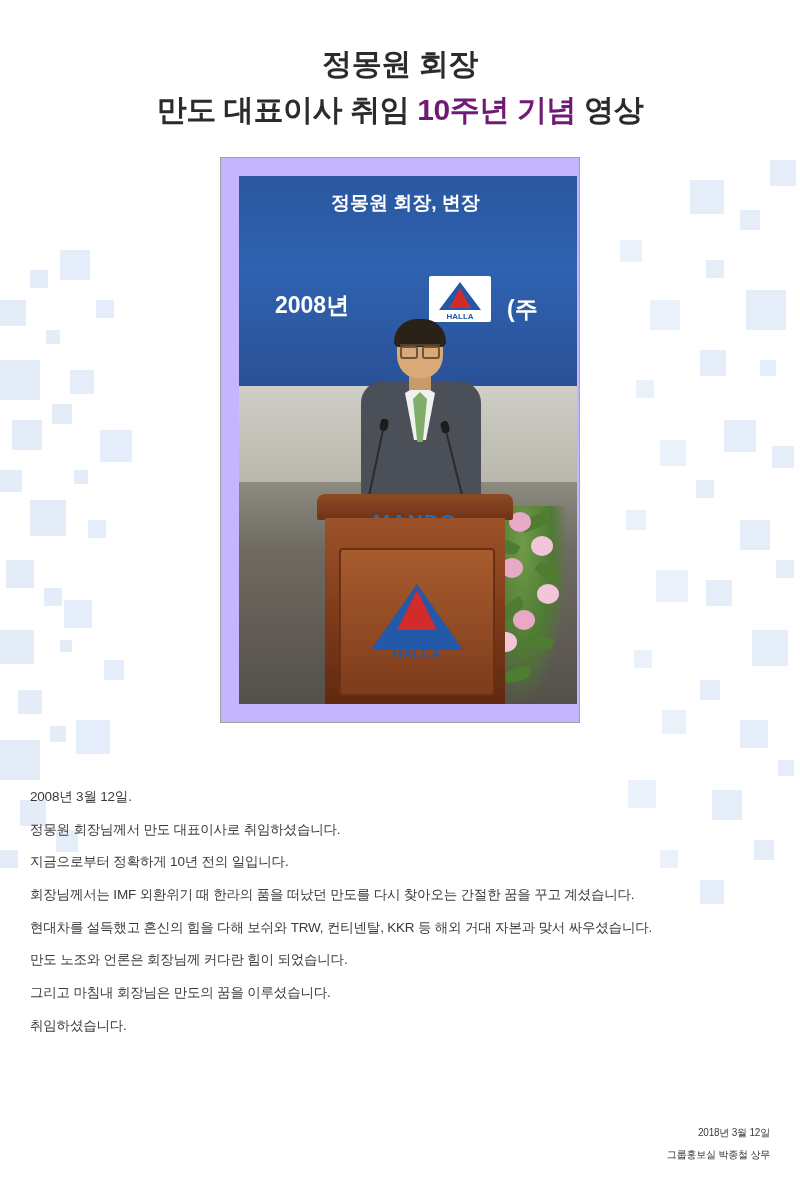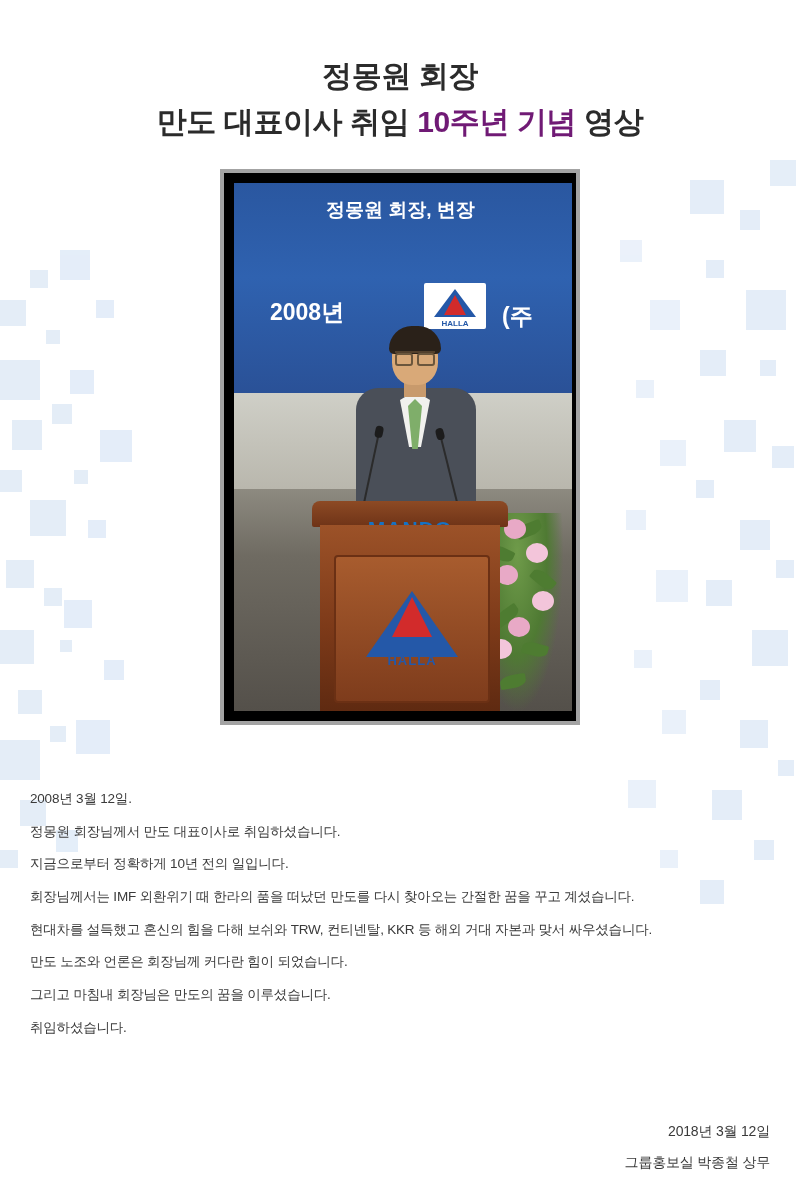--- a/index.html
+++ b/index.html
@@ -33,41 +33,40 @@
     z-index: 2;
     width: 800px;
     height: 1200px;
     box-sizing: border-box;
   }
 
   
   .title-block {
     padding-top: 42px;
     text-align: center;
-    margin-top: 12px;
   }
   .title-line {
     font-size: 30px;
     font-weight: bold;
     color: #2b2b2b;
     line-height: 1.45;
     letter-spacing: -0.4px;
   }
   .title-line.second { margin-top: 2px; }
   .title-accent {
     color: #701a75;
   }
 
   
   .photo-frame {
     width: 360px;
     margin: 26px auto 0 auto;
-    background: #000000;
-    border: 4px solid #a3a3a3;
-    padding: 10px;
+    background: #c4b5fd;
+    border: 1px solid #a3a3a3;
+    padding: 18px;
     box-sizing: border-box;
   }
   .photo {
     position: relative;
     width: 338px;
     height: 528px;
     overflow: hidden;
     background: #2c4f86;
   }
 
@@ -311,21 +310,21 @@
     letter-spacing: -0.2px;
   }
   .body-text p { margin: 0; }
 
   
   .signature {
     position: absolute;
     right: 30px;
     bottom: 34px;
     text-align: right;
-    font-size: 14px;
+    font-size: 10px;
     color: #3a3a3a;
     line-height: 2.2;
     letter-spacing: -0.2px;
   }
   .signature div { margin: 0; }
 </style>
 </head>
 <body>
 
 <div class="bg-mosaic">

